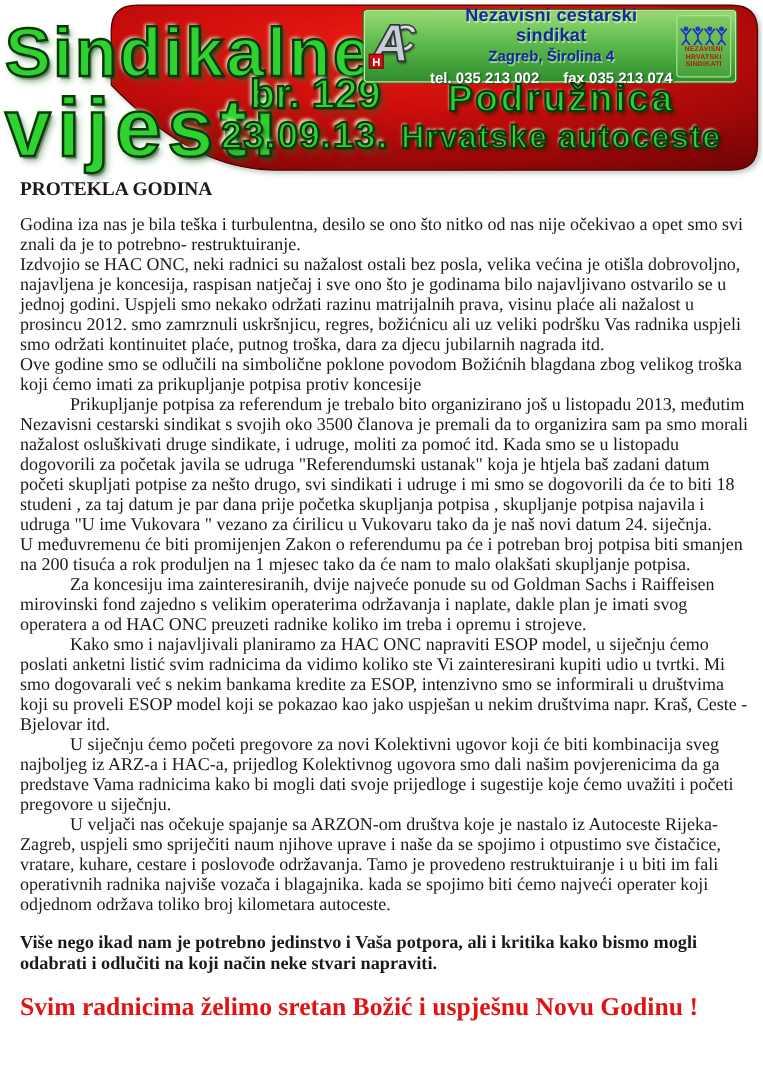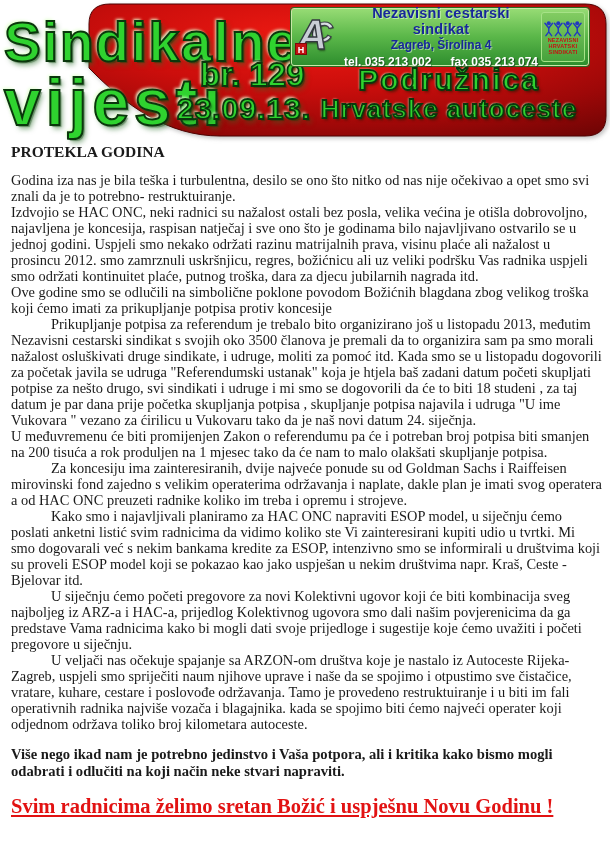--- a/index.html
+++ b/index.html
@@ -49,27 +49,27 @@
   .org-telfax{display:flex;justify-content:space-between;font-size:12px;font-weight:700;
               color:#ffffff;margin-top:3px;text-shadow:1px 1px 1px #174f18;}
   .nhs-logo{flex:0 0 auto;width:44px;height:50px;box-sizing:border-box;
             background:linear-gradient(180deg,#82cc62,#46a23c);
             border:1px solid #a6e287;border-radius:3px;
             display:flex;flex-direction:column;align-items:center;justify-content:center;padding:1px;}
   .nhs-text{font-family:"Liberation Sans",sans-serif;font-size:5.5px;line-height:6px;
             font-weight:700;color:#c51212;text-align:center;letter-spacing:.2px;}
 
   
-  .doc-body{padding:3px 8px 0 11px;font-size:14.4px;line-height:16px;}
+  .doc-body{padding:3px 8px 0 16px;font-size:14.4px;line-height:16px;}
   .sec-heading{font-size:15.5px;font-weight:700;margin:0 0 12px 0;line-height:17px;}
   .sec-heading.second{margin-top:12px;}
   .doc-body p{margin:0;}
   p.indent{text-indent:40px;}
   .bold-note{font-weight:700;margin-top:14px !important;line-height:17px;font-size:14.6px;}
-  .greeting{color:#e21212;font-weight:700;font-size:20.5px;line-height:24px;margin-top:14px !important;text-decoration:underline;}
+  .greeting{color:#e21212;font-weight:700;font-size:20.5px;line-height:24px;margin-top:14px !important;}
 </style>
 </head>
 <body>
 
 <div class="page">
 
   <header class="masthead">
     <svg class="banner-svg" width="610" height="140" viewBox="0 0 610 140" aria-hidden="true">
       <defs>
         <radialGradient id="redg" cx="0.42" cy="0.25" r="0.95">

